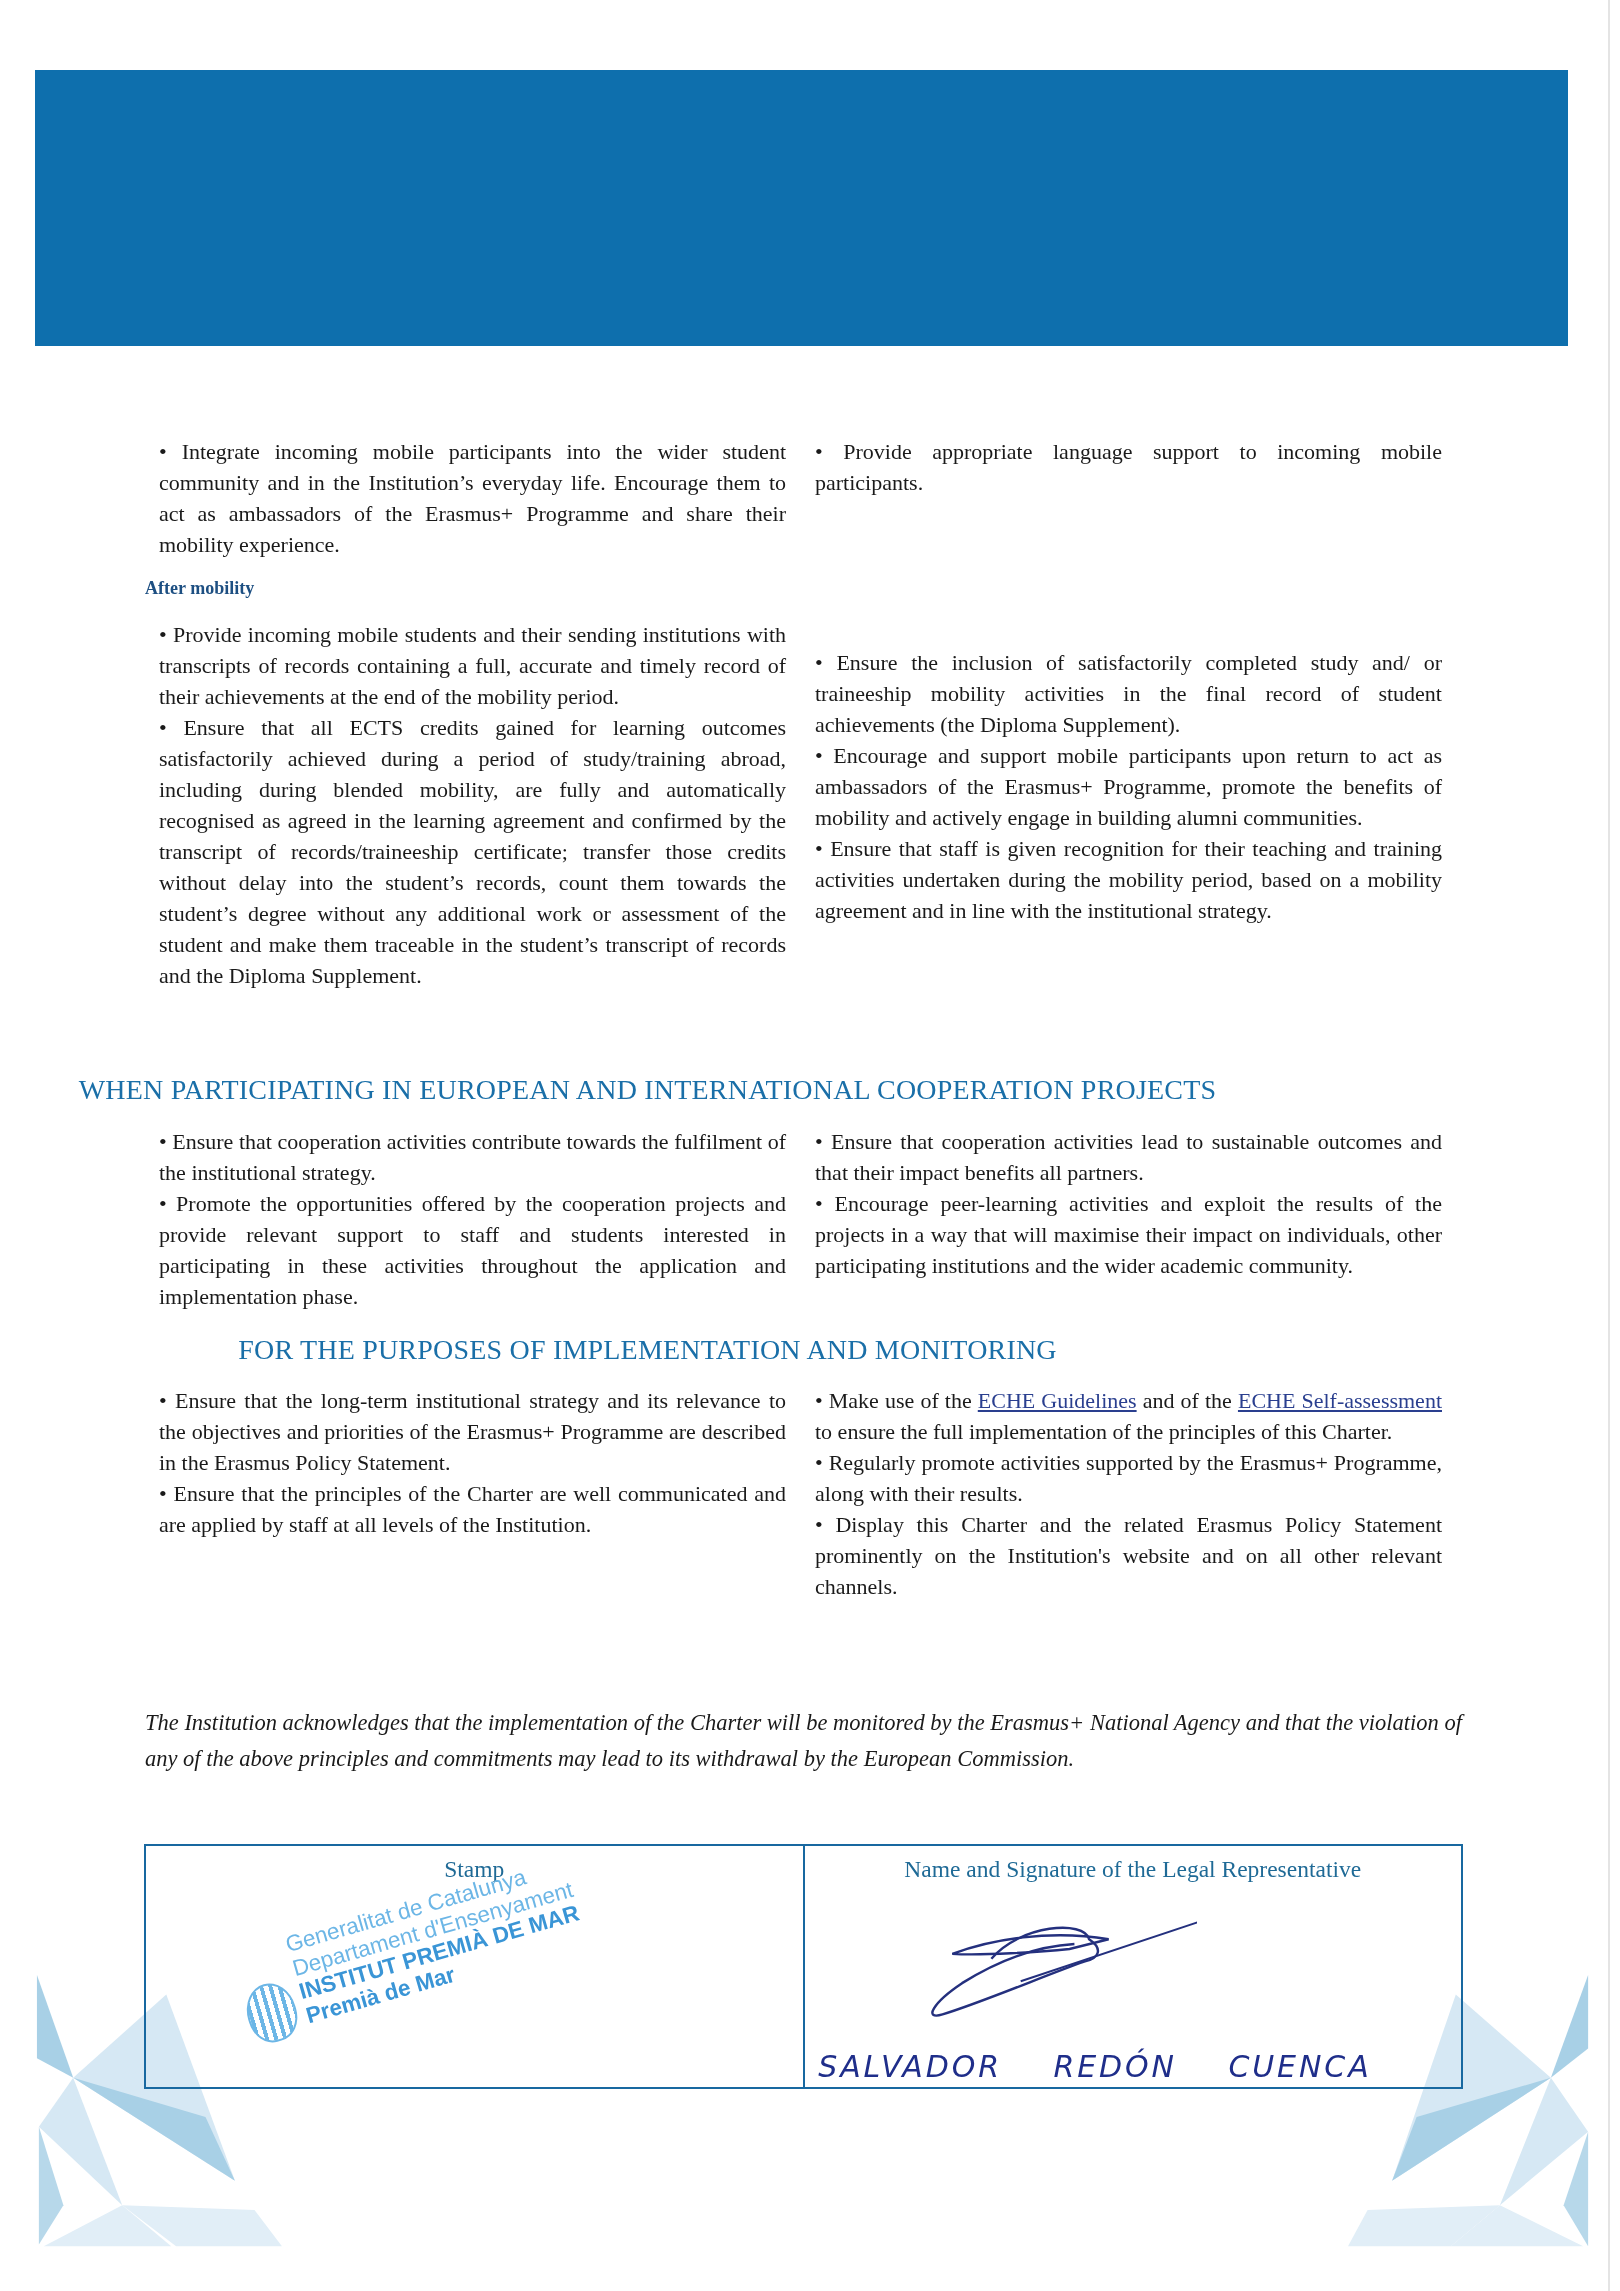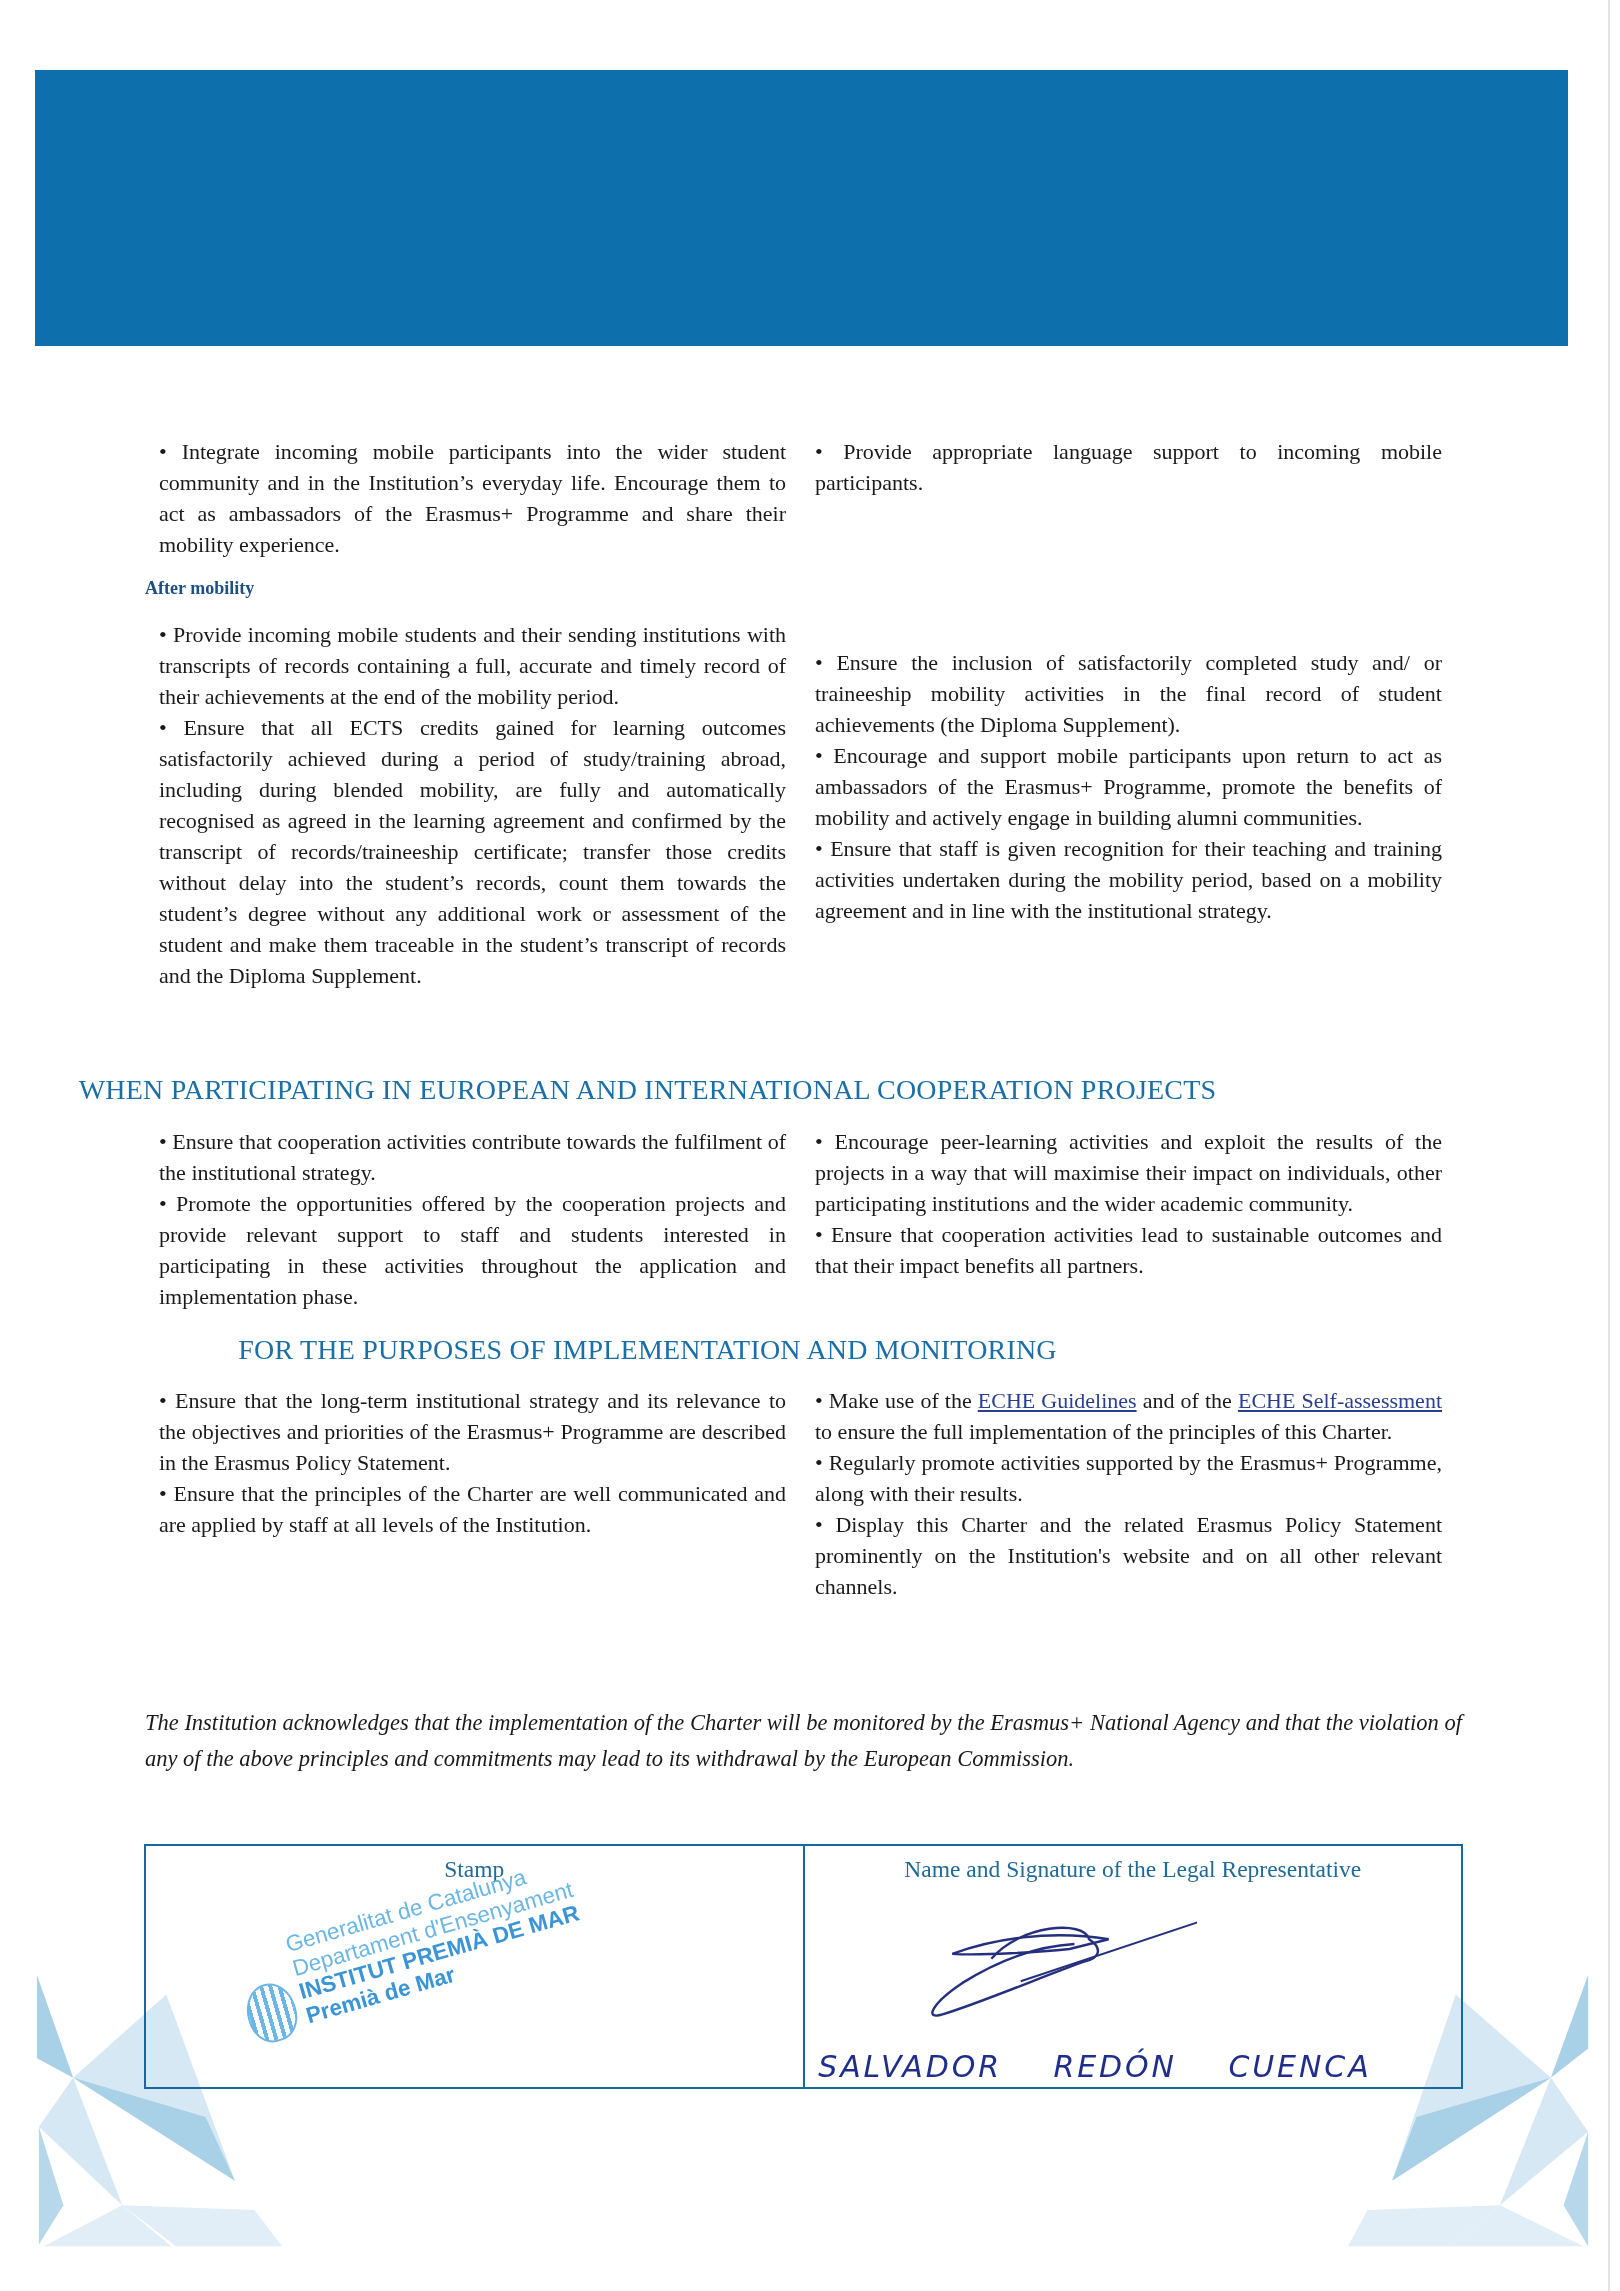--- a/index.html
+++ b/index.html
@@ -58,22 +58,22 @@
   <p class="para">• Ensure that staff is given recognition for their teaching and training activities undertaken during the mobility period, based on a mobility agreement and in line with the institutional strategy.</p>
 </div>
 
 <div class="section-title" style="top:1074px;">WHEN PARTICIPATING IN EUROPEAN AND INTERNATIONAL COOPERATION PROJECTS</div>
 
 <div class="col left" style="top:1126px;">
   <p class="para">• Ensure that cooperation activities contribute towards the fulfilment of the institutional strategy.</p>
   <p class="para">• Promote the opportunities offered by the cooperation projects and provide relevant support to staff and students interested in participating in these activities throughout the application and implementation phase.</p>
 </div>
 <div class="col right" style="top:1126px;">
+  <p class="para">• Ensure that cooperation activities lead to sustainable outcomes and that their impact benefits all partners.</p>
   <p class="para">• Encourage peer-learning activities and exploit the results of the projects in a way that will maximise their impact on individuals, other participating institutions and the wider academic community.</p>
-  <p class="para">• Ensure that cooperation activities lead to sustainable outcomes and that their impact benefits all partners.</p>
 </div>
 
 <div class="section-title" style="top:1334px;">FOR THE PURPOSES OF IMPLEMENTATION AND MONITORING</div>
 
 <div class="col left" style="top:1385px;">
   <p class="para">• Ensure that the long-term institutional strategy and its relevance to the objectives and priorities of the Erasmus+ Programme are described in the Erasmus Policy Statement.</p>
   <p class="para">• Ensure that the principles of the Charter are well communicated and are applied by staff at all levels of the Institution.</p>
 </div>
 <div class="col right" style="top:1385px;">
   <p class="para"><span>• Make use of the </span><a class="link" href="#">ECHE Guidelines</a><span> and of the </span><a class="link" href="#">ECHE Self-assessment</a><span> to ensure the full implementation of the principles of this Charter.</span></p>

